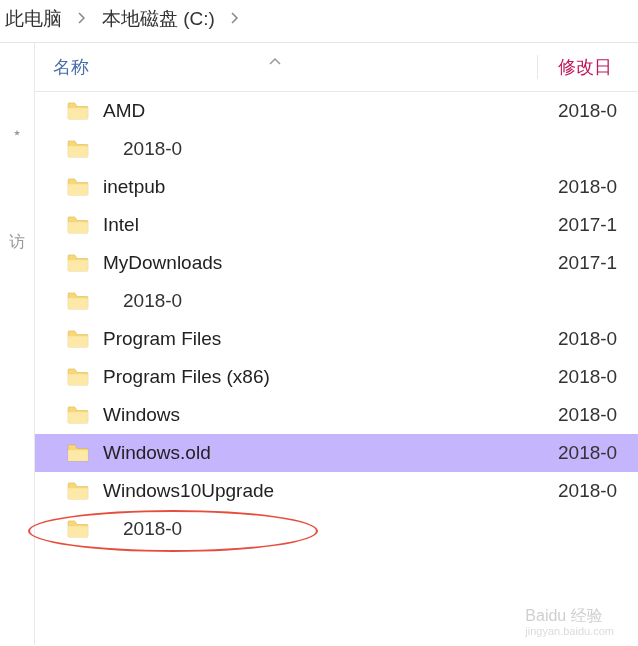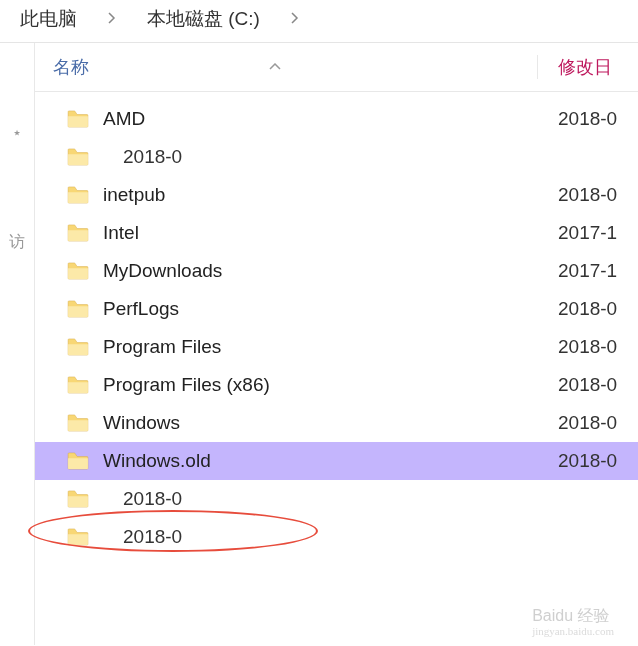--- a/index.html
+++ b/index.html
@@ -19,21 +19,21 @@
     }
     .breadcrumb {
       display: flex;
       align-items: center;
       padding: 6px 0 10px 0;
       font-size: 19px;
       color: #333;
       border-bottom: 1px solid #e5e5e5;
     }
     .breadcrumb-item {
-      padding: 0 20px;
+      padding: 0 5px;
     }
     .breadcrumb-sep {
       color: #888;
       padding: 0 10px;
       font-size: 14px;
     }
     .content {
       display: flex;
       height: calc(100% - 44px);
     }
@@ -60,42 +60,41 @@
       display: flex;
       align-items: center;
       padding: 12px 0 12px 18px;
       border-bottom: 1px solid #e8e8e8;
       color: #4a6ca8;
       font-size: 18px;
     }
     .header-name {
       flex: 1;
       display: flex;
-      align-items: center;
+      align-items: flex-start;
     }
     .header-sort {
       margin-left: 180px;
       color: #999;
       font-size: 12px;
     }
     .header-date {
       width: 100px;
       color: #be185d;
       padding-left: 20px;
     }
     .vdiv {
       width: 1px;
       background: #e8e8e8;
       height: 100%;
       align-self: stretch;
     }
     .file-list {
       flex: 1;
       overflow: hidden;
-      margin-top: 8px;
     }
     .file-row {
       display: flex;
       align-items: center;
       padding: 8px 0 8px 32px;
       font-size: 19px;
       position: relative;
     }
     .file-row.selected {
       background: #c4b5fd;
@@ -136,21 +135,20 @@
       bottom: 8px;
       color: #bbb;
       font-size: 16px;
       text-align: left;
       opacity: 0.7;
       line-height: 1.2;
     }
     .watermark .small {
       font-size: 11px;
       color: #ccc;
-      font-family: Liberation Serif, serif;
     }
   </style>
 </head>
 <body>
 
 <div class="breadcrumb">
   <span class="breadcrumb-item">此电脑</span>
   <span class="breadcrumb-sep">
     <svg width="10" height="12" viewBox="0 0 10 12">
         <path d="M2 1 L7 6 L2 11" stroke="#888" stroke-width="1.5" fill="none"></path>
@@ -220,21 +218,20 @@
               <path d="M1 7 L23 7 L23 18 Q23 19 22 19 L2 19 Q1 19 1 18 Z" fill="#fce9a8"></path>
             </svg></div>
           <div class="file-name">MyDownloads</div>
           <div class="file-date">2017-1</div>
         </div>
         <div class="file-row">
           <div class="folder-icon"><svg class="folder-svg" viewBox="0 0 24 20">
               <path d="M1 3 L1 18 Q1 19 2 19 L22 19 Q23 19 23 18 L23 6 Q23 5 22 5 L11 5 L9 2 Q8.5 1 8 1 L2 1 Q1 1 1 2 Z" fill="#f8d775" stroke="#d4a843" stroke-width="0.5"></path>
               <path d="M1 7 L23 7 L23 18 Q23 19 22 19 L2 19 Q1 19 1 18 Z" fill="#fce9a8"></path>
             </svg></div>
-          <div class="file-name">PerfLogs</div>
           <div class="file-date">2018-0</div>
         </div>
         <div class="file-row">
           <div class="folder-icon"><svg class="folder-svg" viewBox="0 0 24 20">
               <path d="M1 3 L1 18 Q1 19 2 19 L22 19 Q23 19 23 18 L23 6 Q23 5 22 5 L11 5 L9 2 Q8.5 1 8 1 L2 1 Q1 1 1 2 Z" fill="#f8d775" stroke="#d4a843" stroke-width="0.5"></path>
               <path d="M1 7 L23 7 L23 18 Q23 19 22 19 L2 19 Q1 19 1 18 Z" fill="#fce9a8"></path>
             </svg></div>
           <div class="file-name">Program Files</div>
           <div class="file-date">2018-0</div>
         </div>
@@ -260,20 +257,21 @@
               <path d="M1 7 L23 7 L23 18 Q23 19 22 19 L2 19 Q1 19 1 18 Z" fill="#fce9a8"></path>
             </svg></div>
           <div class="file-name">Windows.old</div>
           <div class="file-date">2018-0</div>
         </div>
         <div class="file-row">
           <div class="folder-icon"><svg class="folder-svg" viewBox="0 0 24 20">
               <path d="M1 3 L1 18 Q1 19 2 19 L22 19 Q23 19 23 18 L23 6 Q23 5 22 5 L11 5 L9 2 Q8.5 1 8 1 L2 1 Q1 1 1 2 Z" fill="#f8d775" stroke="#d4a843" stroke-width="0.5"></path>
               <path d="M1 7 L23 7 L23 18 Q23 19 22 19 L2 19 Q1 19 1 18 Z" fill="#fce9a8"></path>
             </svg></div>
+          <div class="file-name">Windows10Upgrade</div>
           <div class="file-date">2018-0</div>
         </div>
         <div class="file-row">
           <div class="folder-icon"><svg class="folder-svg" viewBox="0 0 24 20">
               <path d="M1 3 L1 18 Q1 19 2 19 L22 19 Q23 19 23 18 L23 6 Q23 5 22 5 L11 5 L9 2 Q8.5 1 8 1 L2 1 Q1 1 1 2 Z" fill="#f8d775" stroke="#d4a843" stroke-width="0.5"></path>
               <path d="M1 7 L23 7 L23 18 Q23 19 22 19 L2 19 Q1 19 1 18 Z" fill="#fce9a8"></path>
             </svg></div>
           <div class="file-date">2018-0</div>
         </div>
       </div>

